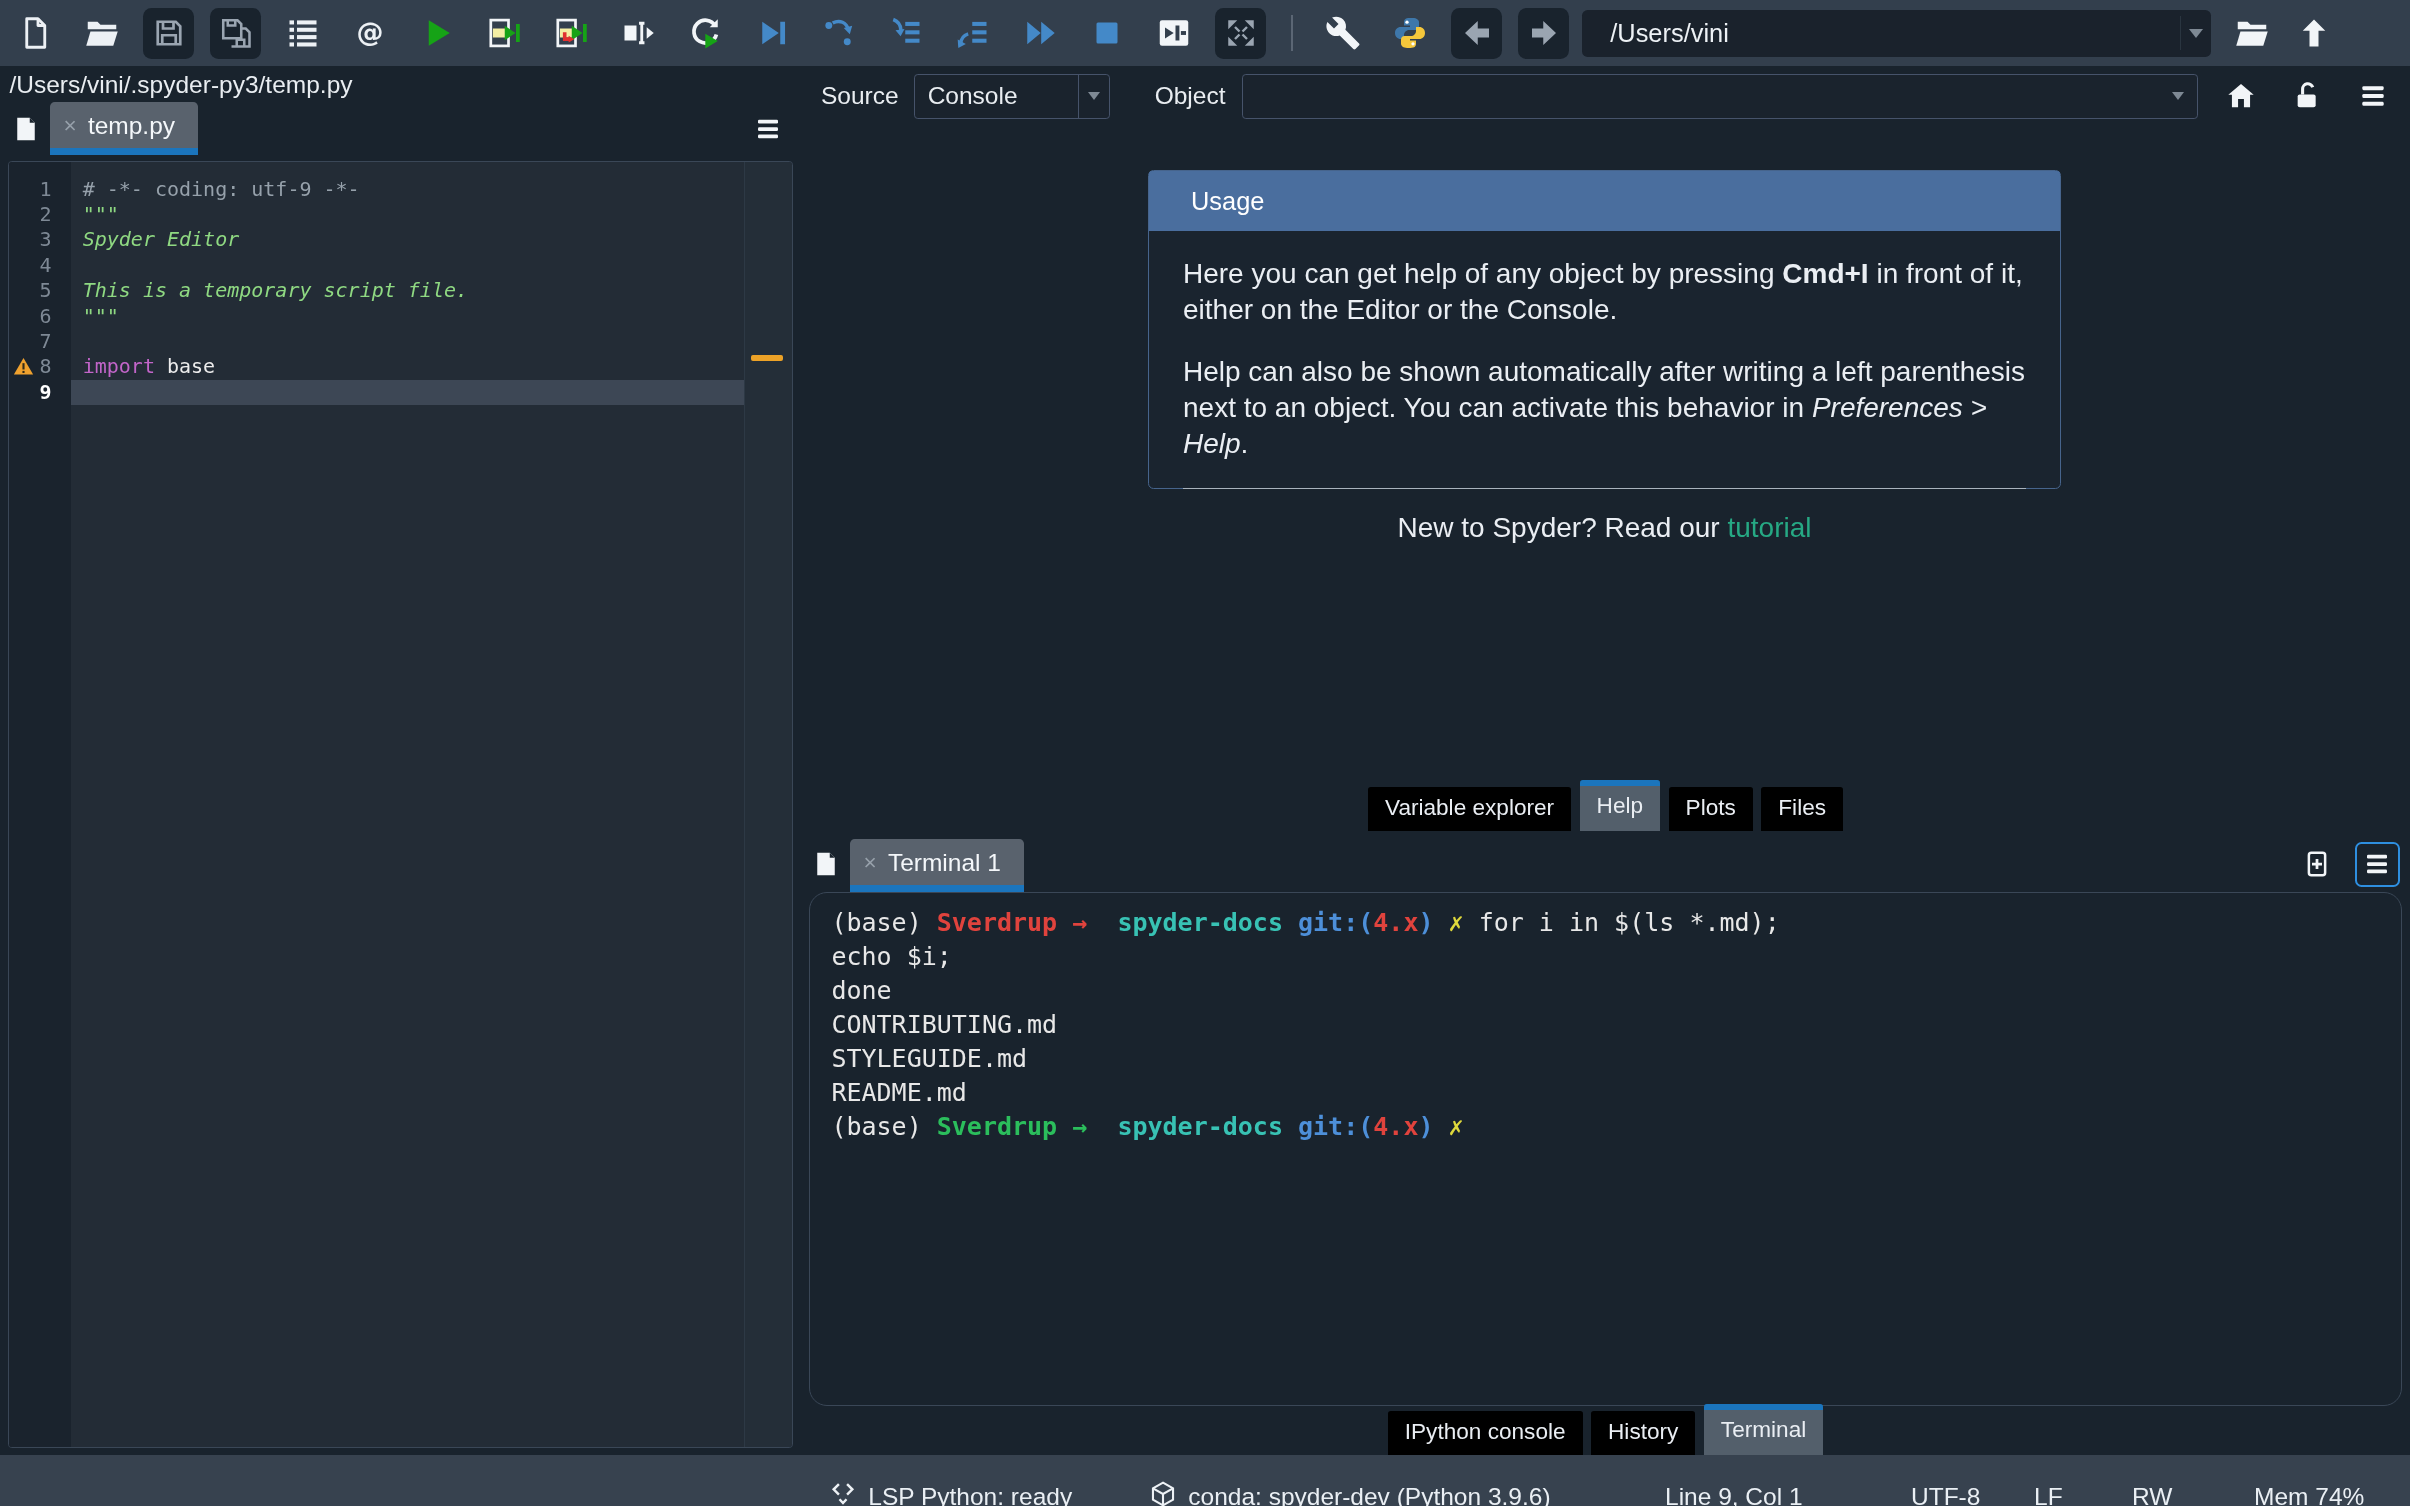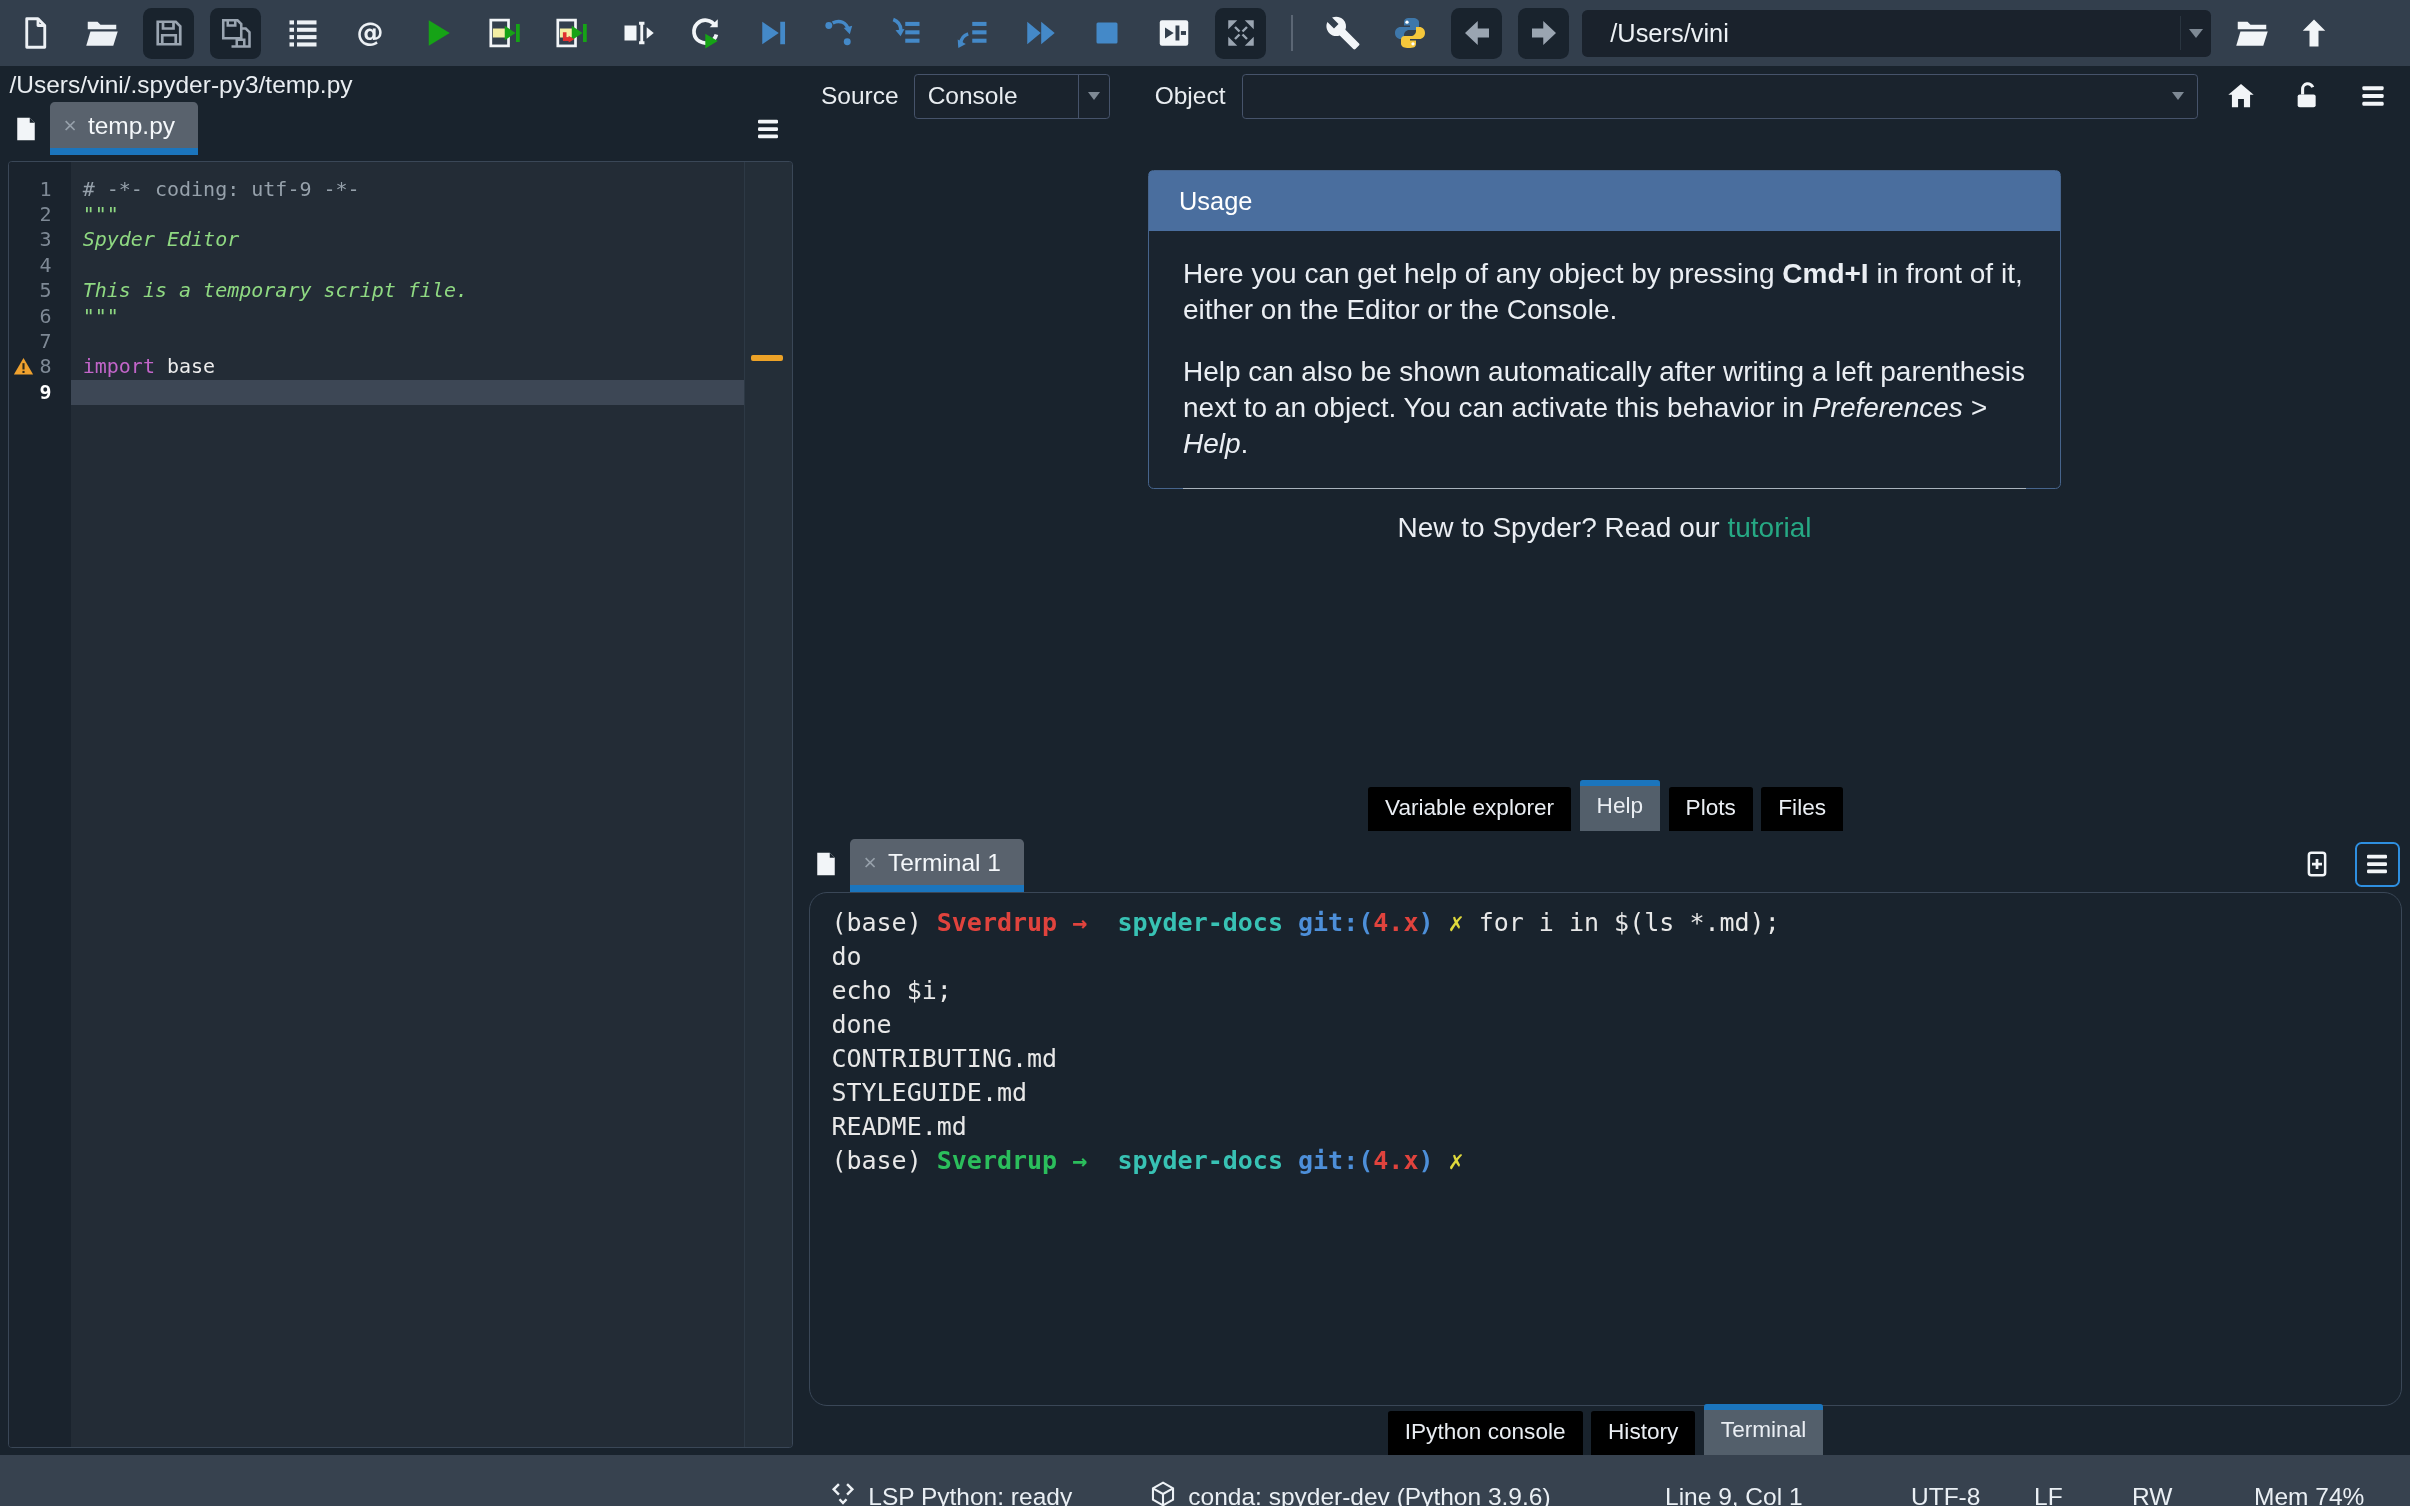--- a/index.html
+++ b/index.html
@@ -75,21 +75,21 @@
   .hlabel.obj{margin-left:45px}
   .combo{margin-left:17px;flex:1;height:43px;border:1.9px solid #46536A;border-radius:3.8px;
          background:#1A232D;display:flex;align-items:center;justify-content:flex-end}
   .hicons{display:flex;align-items:center;gap:28px;margin:0 19px 0 24.5px}
   .hicons .tbtn{width:38px;height:38px}
   .hicons svg{width:32px;height:32px}
 
   .usage-card{position:absolute;left:348px;top:104px;width:911px;height:317px;
               border:1.9px solid #46648C;border-radius:5.6px;background:#1A242F}
   .usage-head{height:60px;background:#4A6E9E;border-radius:2.8px 2.8px 0 0;display:flex;
-              align-items:center;padding-left:30px;font-size:25.4px;color:#FFFFFF}
+              align-items:center;padding-left:42px;font-size:25.4px;color:#FFFFFF}
   .usage-body{padding:24.5px 34px 0;font-size:28px;line-height:36px;color:#EAEEF3}
   .usage-body p{margin:0 0 26px}
   .usage-body hr{border:none;border-top:1.9px solid #A9B3BD;margin:0 0 21px}
   .tut{text-align:center}
   .tut a{color:#26A984;text-decoration:none}
 
   .ptabs{position:absolute;left:0;right:0;bottom:0;display:flex;justify-content:center;
          align-items:flex-end;gap:8.5px}
   .ptab{background:#000000;color:#EAEEF3;font-size:22.6px;padding:7.5px 17px 10.4px;
         border-radius:2.8px 2.8px 0 0}
@@ -465,21 +465,20 @@
               <g fill="#F2F5F8">
                 <rect x="4" y="4.6" width="16" height="3" rx="1"></rect>
                 <rect x="4" y="10.5" width="16" height="3" rx="1"></rect>
                 <rect x="4" y="16.4" width="16" height="3" rx="1"></rect>
               </g>
             </svg>
           </div>
       </div>
       <div class="term-body" id="term-body">
           <div class="tline"><span class="t-w">(base) </span><span class="t-r">Sverdrup</span><span class="t-r"> →  </span><span class="t-t">spyder-docs</span><span class="t-b"> git:(</span><span class="t-r">4.x</span><span class="t-b">)</span><span class="t-y"> ✗</span><span class="t-w"> for i in $(ls *.md);</span></div>
-          <div class="tline"><span class="t-w">do</span></div>
           <div class="tline"><span class="t-w">echo $i;</span></div>
           <div class="tline"><span class="t-w">done</span></div>
           <div class="tline"><span class="t-w">CONTRIBUTING.md</span></div>
           <div class="tline"><span class="t-w">STYLEGUIDE.md</span></div>
           <div class="tline"><span class="t-w">README.md</span></div>
           <div class="tline"><span class="t-w">(base) </span><span class="t-g">Sverdrup</span><span class="t-g"> →  </span><span class="t-t">spyder-docs</span><span class="t-b"> git:(</span><span class="t-r">4.x</span><span class="t-b">)</span><span class="t-y"> ✗</span></div>
         </div>
       <div class="ptabs" id="console-tabs">
           <div class="ptab">IPython console</div>
           <div class="ptab">History</div>

